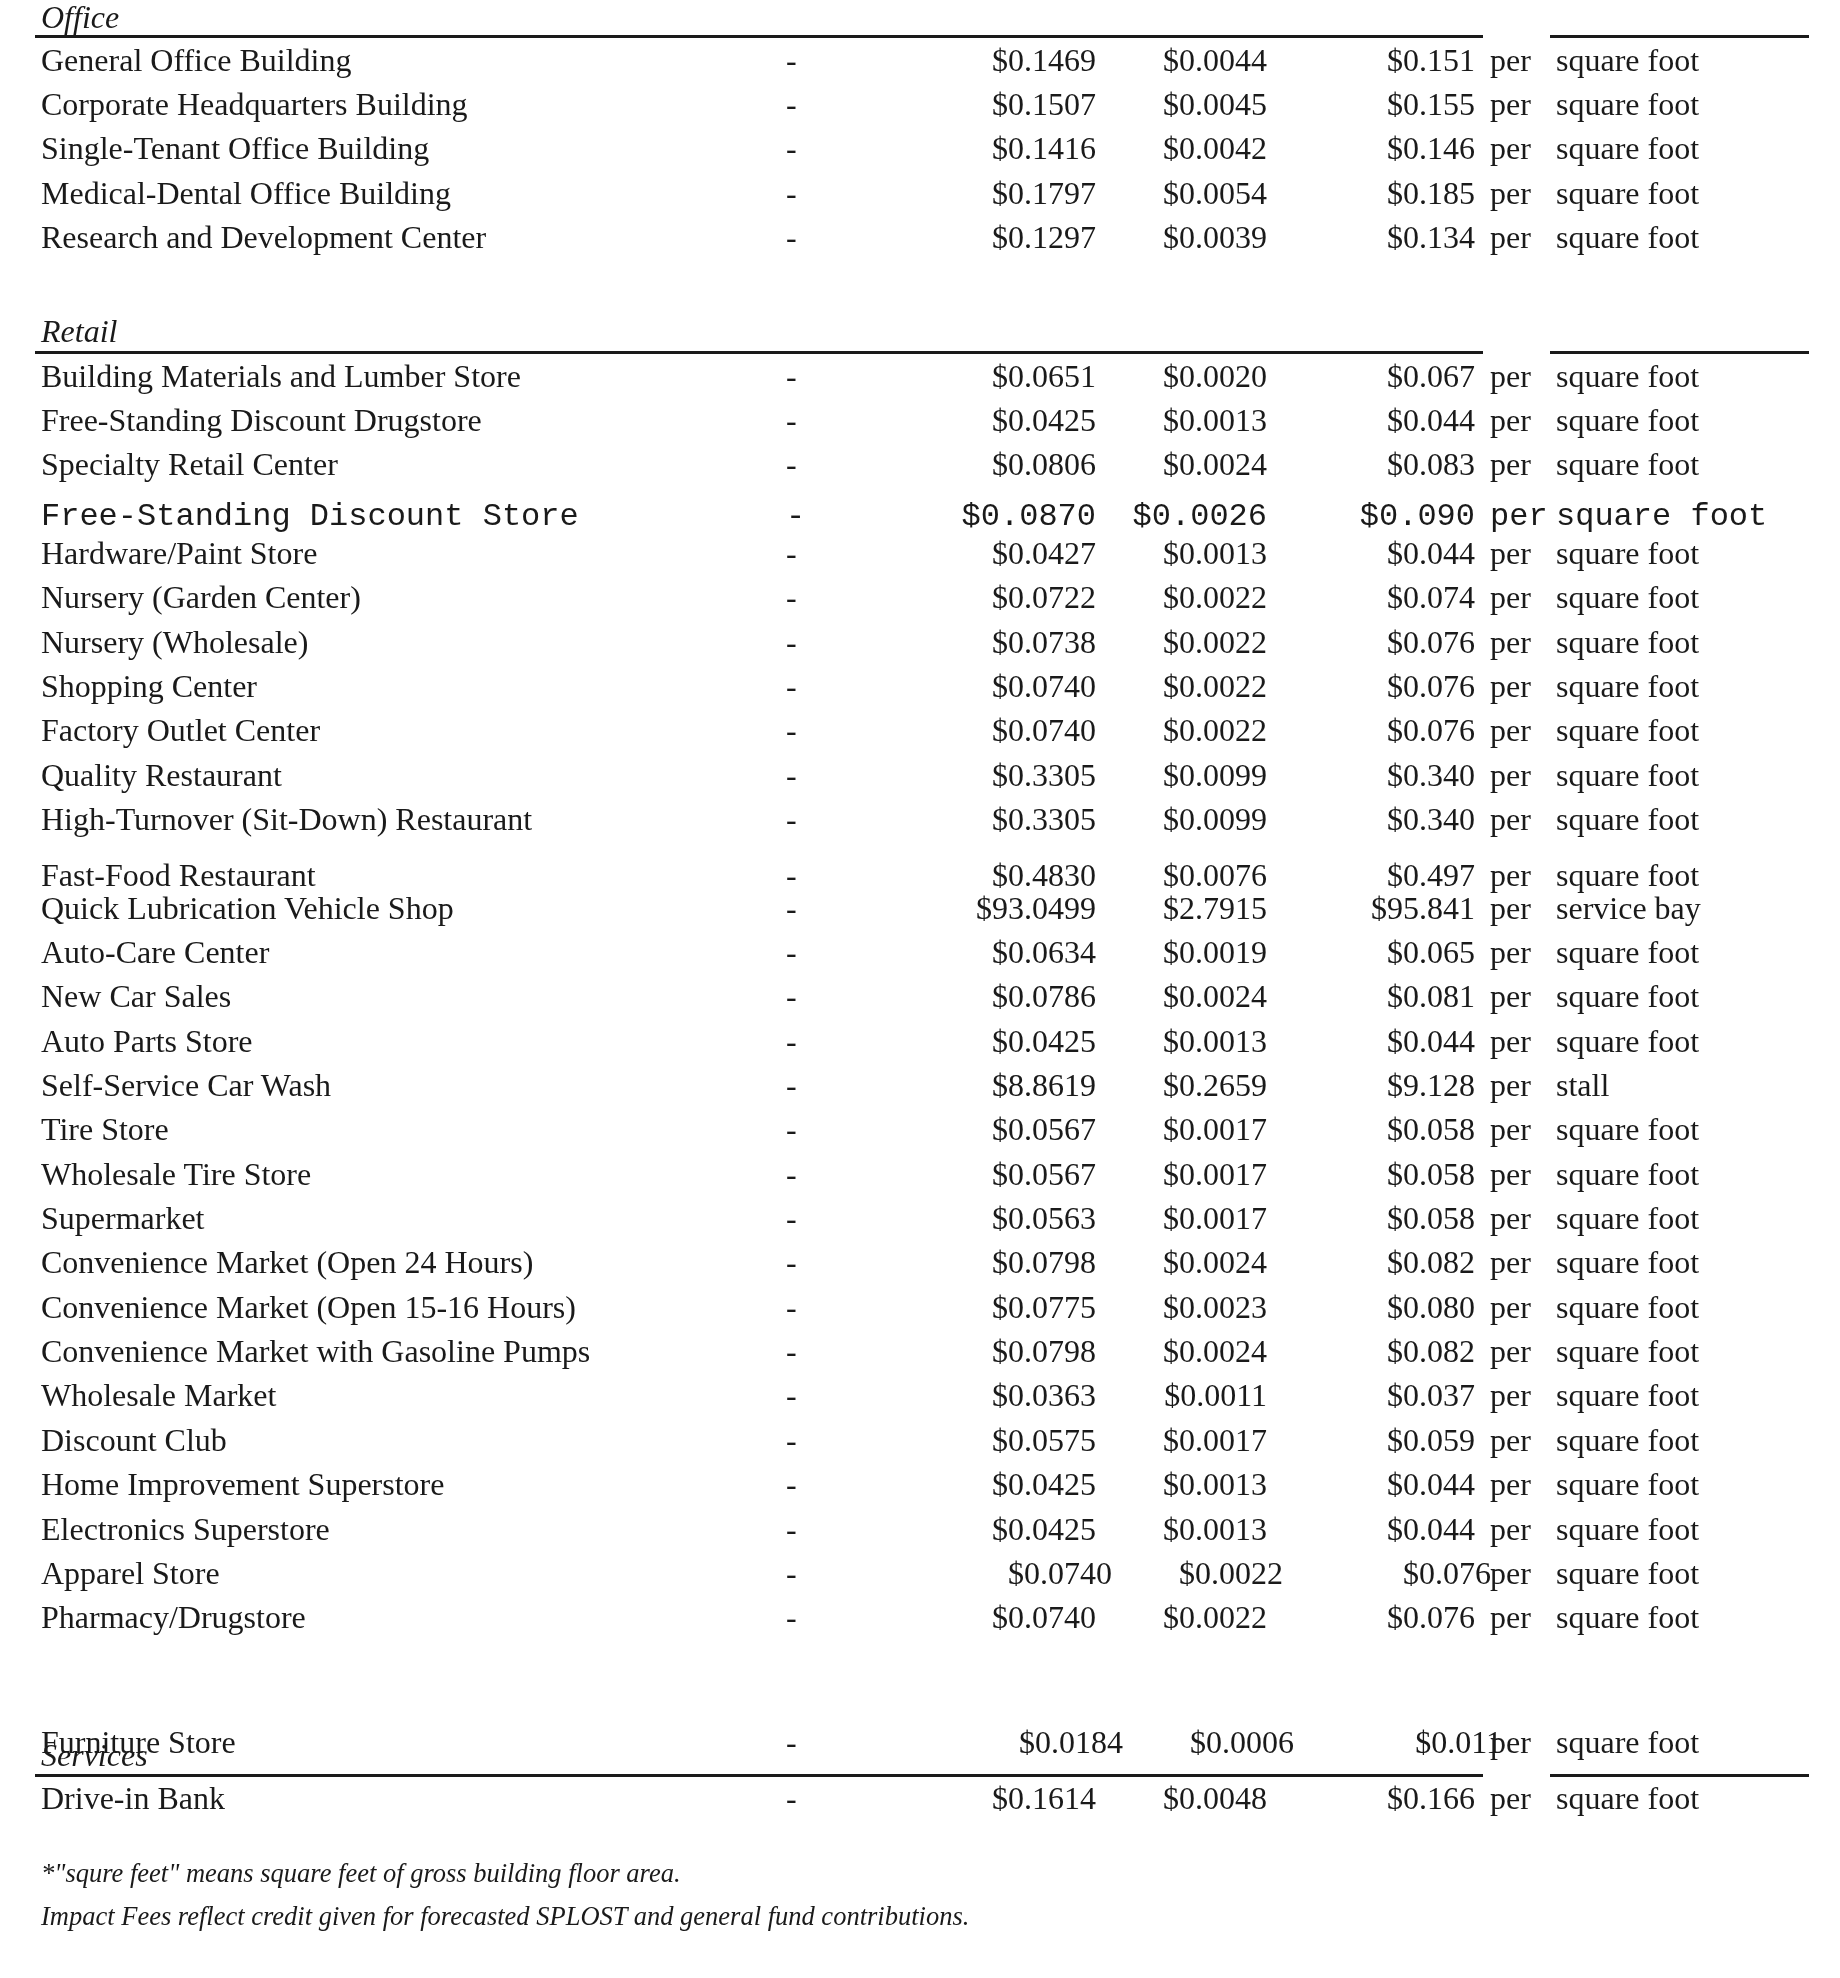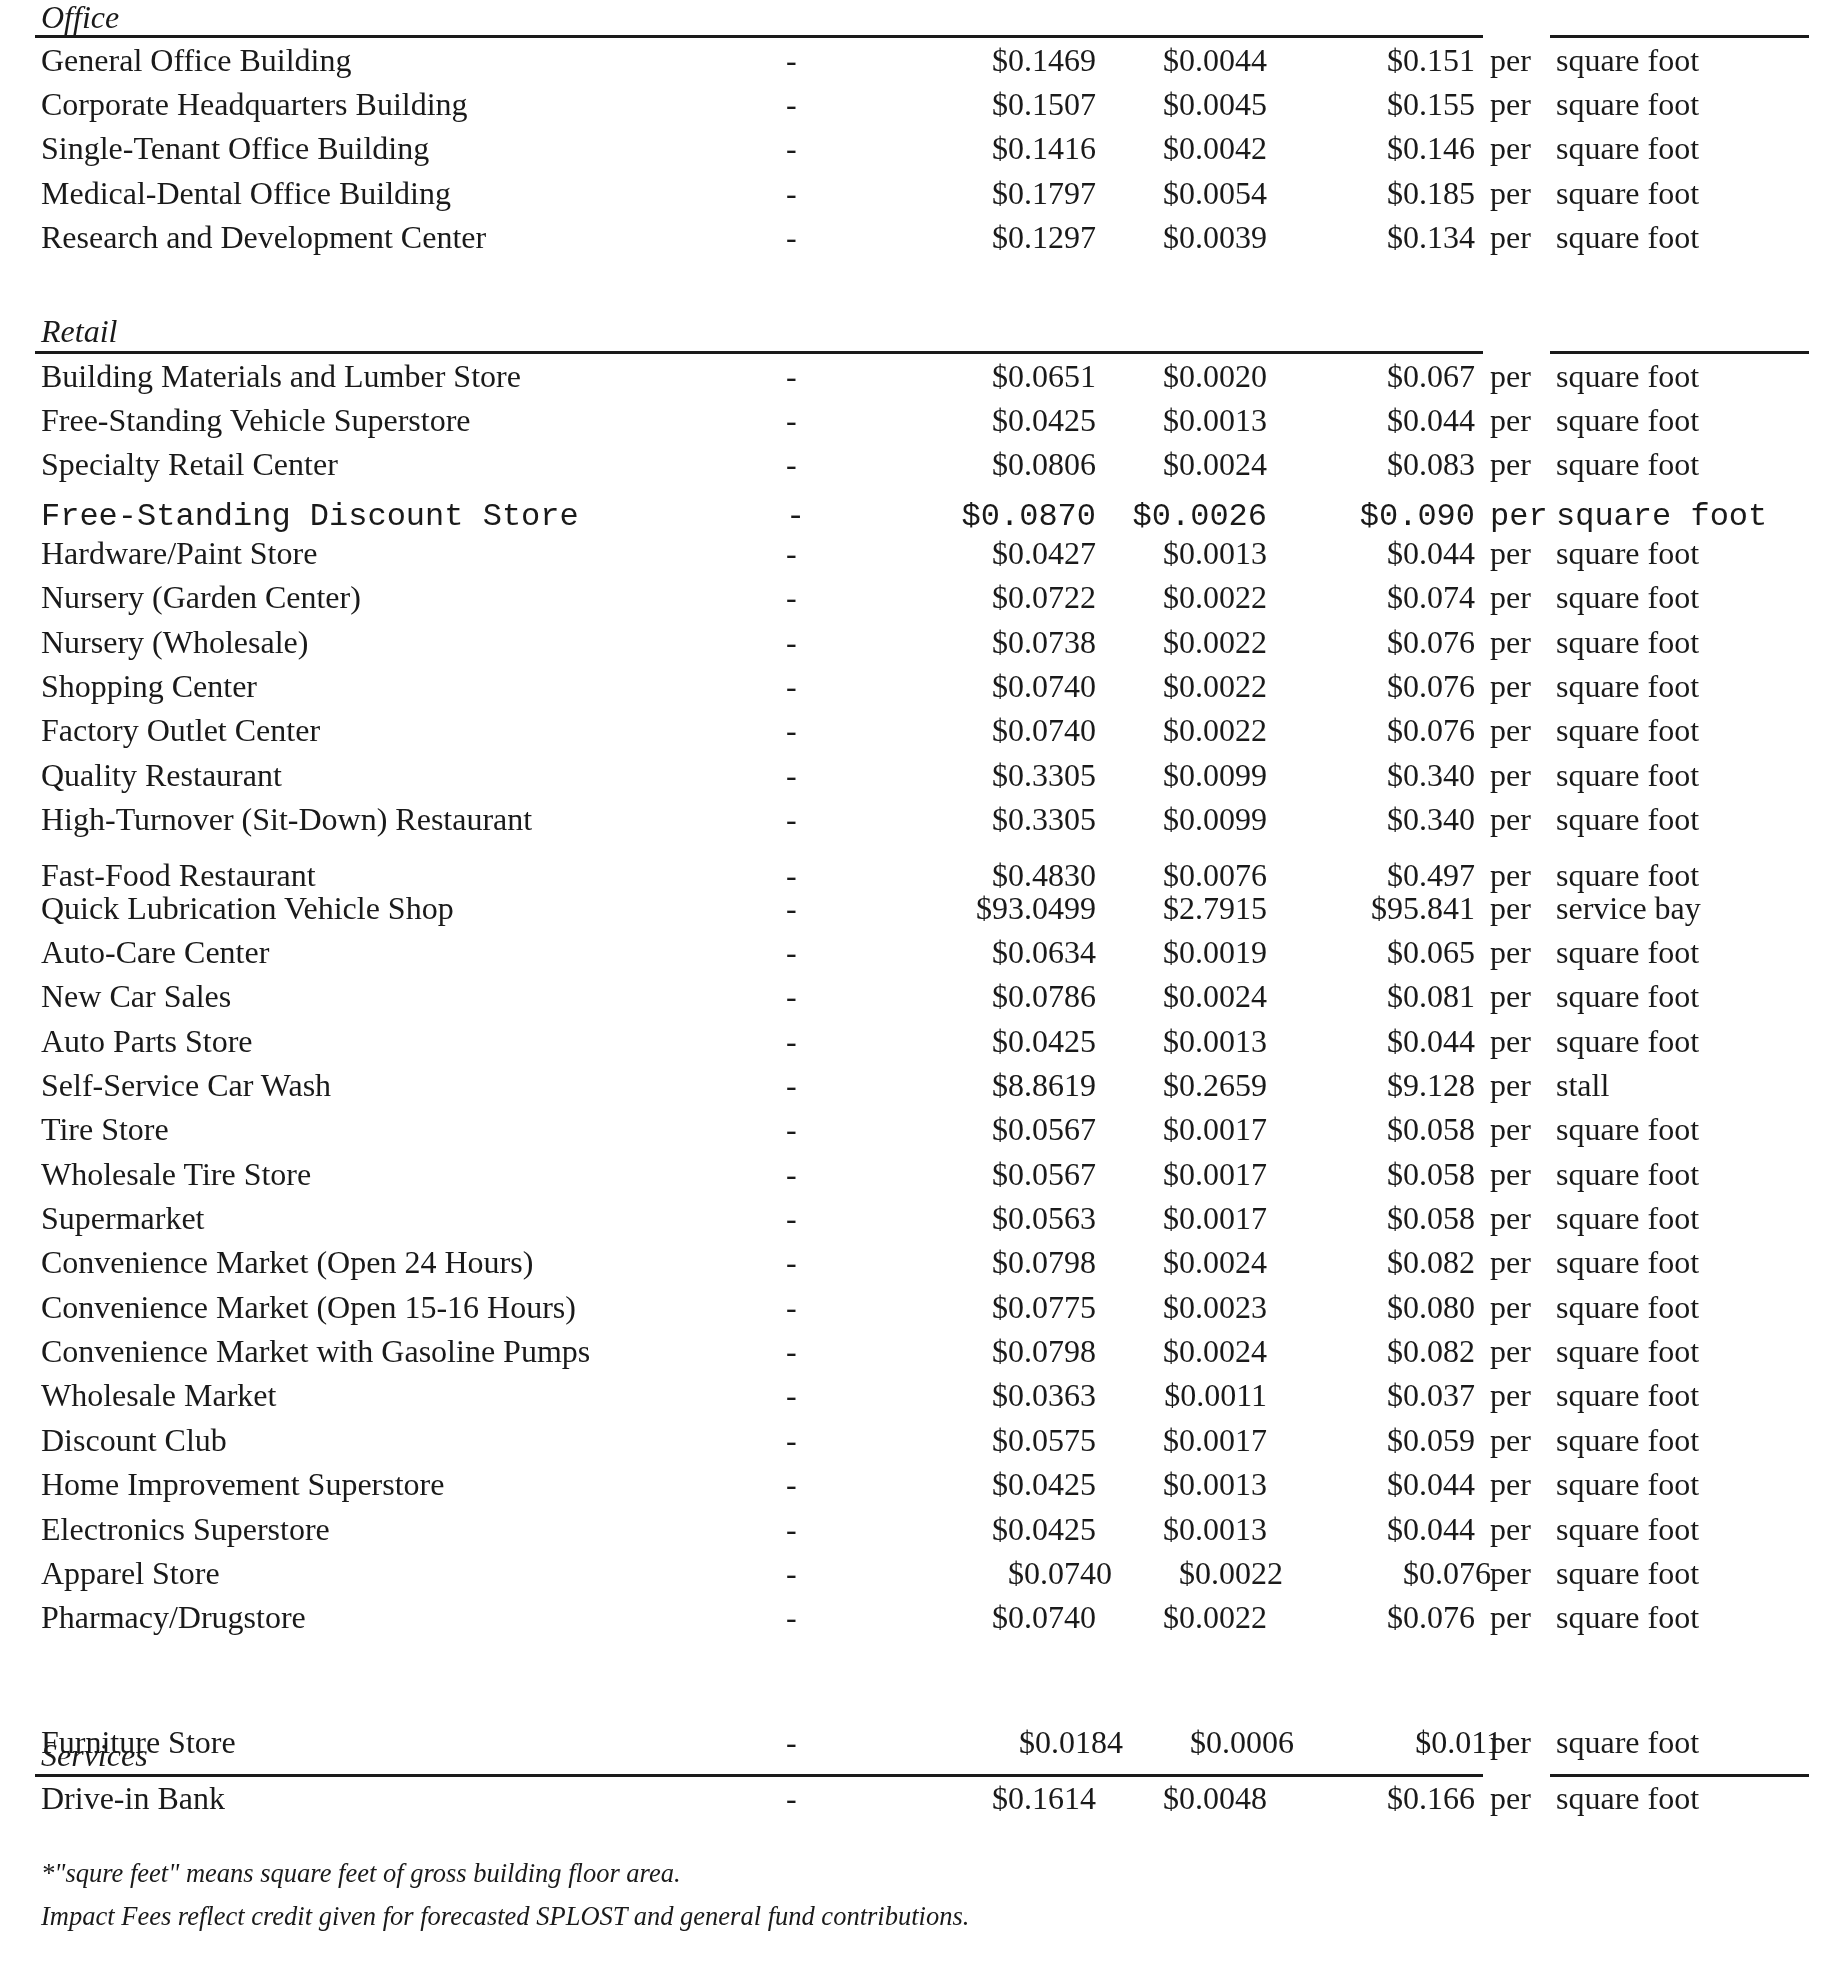--- a/index.html
+++ b/index.html
@@ -77,21 +77,21 @@
     <div class="row" style="top: 354px;">
     <span class="c-name">Building Materials and Lumber Store</span>
     <span class="c-dash">-</span>
     <span class="c-fee1">$0.0651</span>
     <span class="c-fee2">$0.0020</span>
     <span class="c-total">$0.067</span>
     <span class="c-per">per</span>
     <span class="c-unit">square foot</span>
   </div>
     <div class="row" style="top: 398px;">
-    <span class="c-name">Free-Standing Vehicle Superstore</span>
+    <span class="c-name">Free-Standing Discount Drugstore</span>
     <span class="c-dash">-</span>
     <span class="c-fee1">$0.0425</span>
     <span class="c-fee2">$0.0013</span>
     <span class="c-total">$0.044</span>
     <span class="c-per">per</span>
     <span class="c-unit">square foot</span>
   </div>
     <div class="row" style="top: 442px;">
     <span class="c-name">Specialty Retail Center</span>
     <span class="c-dash">-</span>

